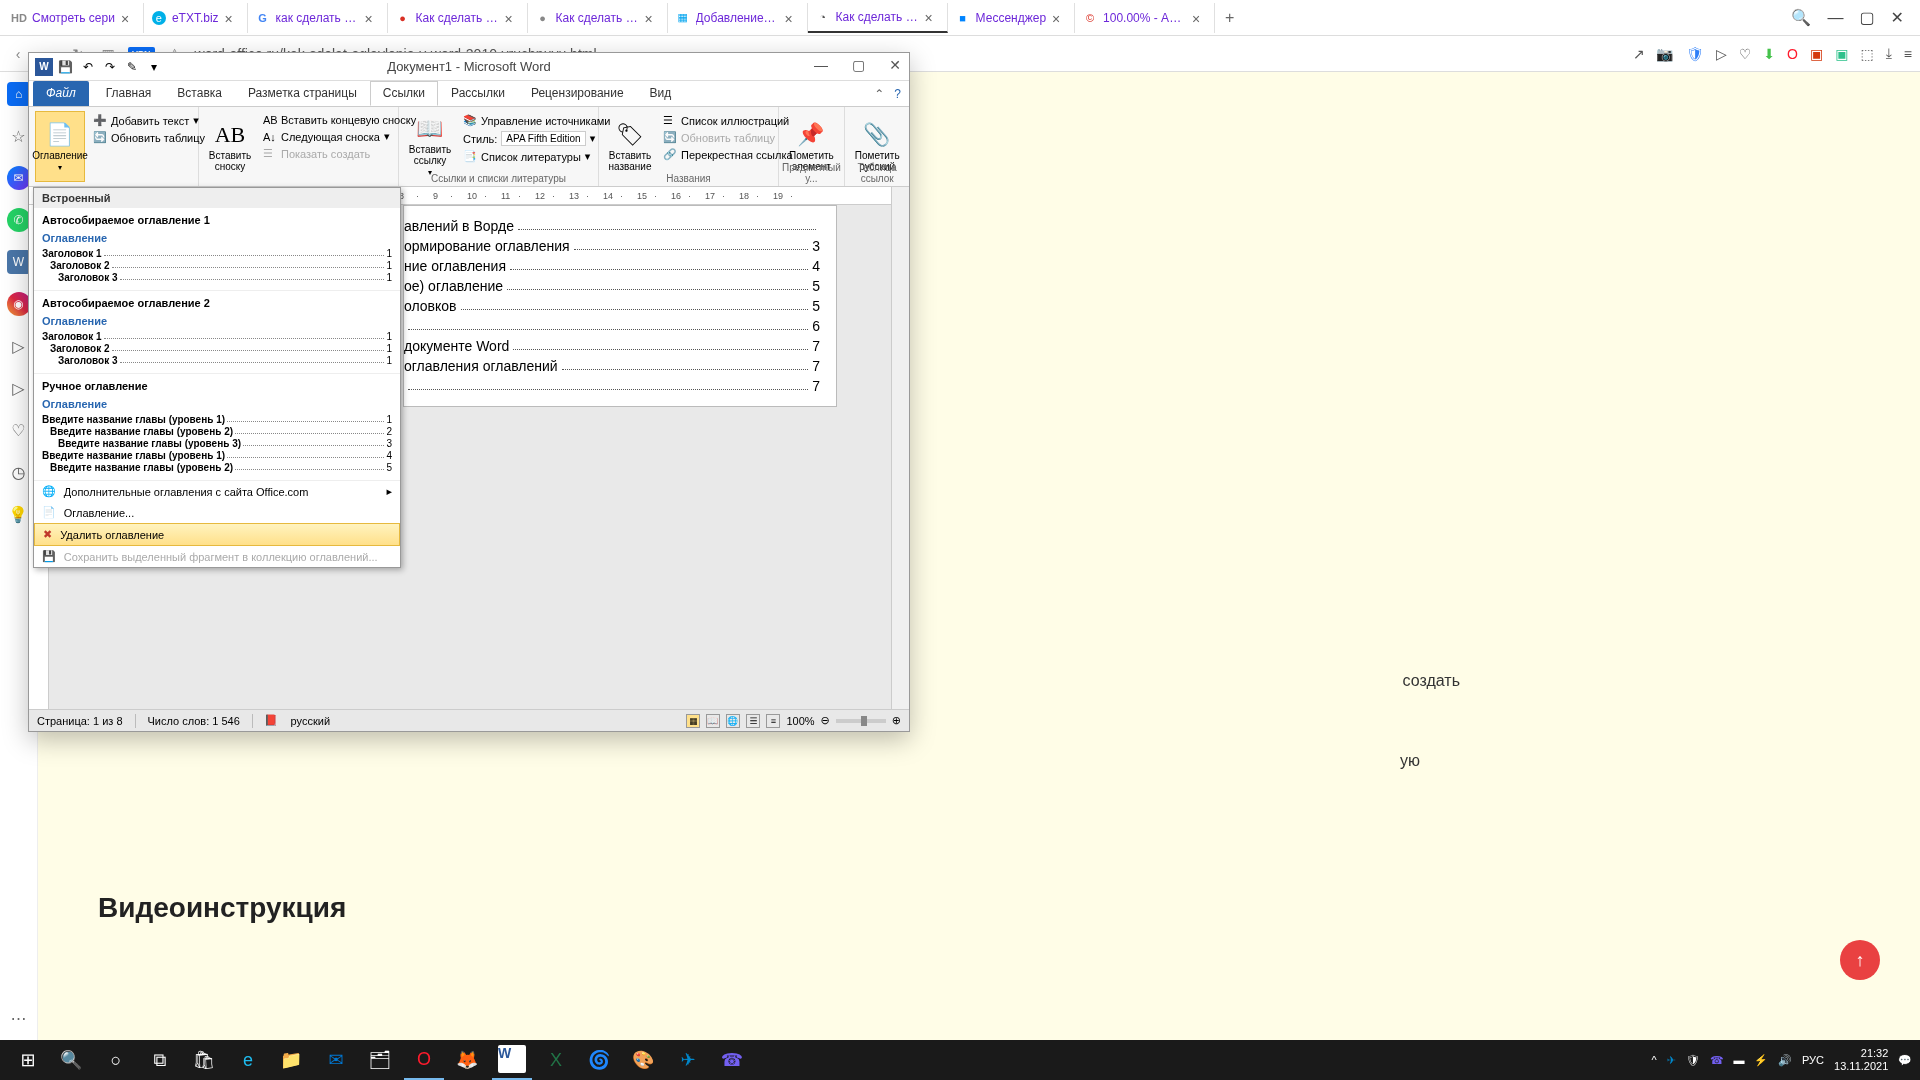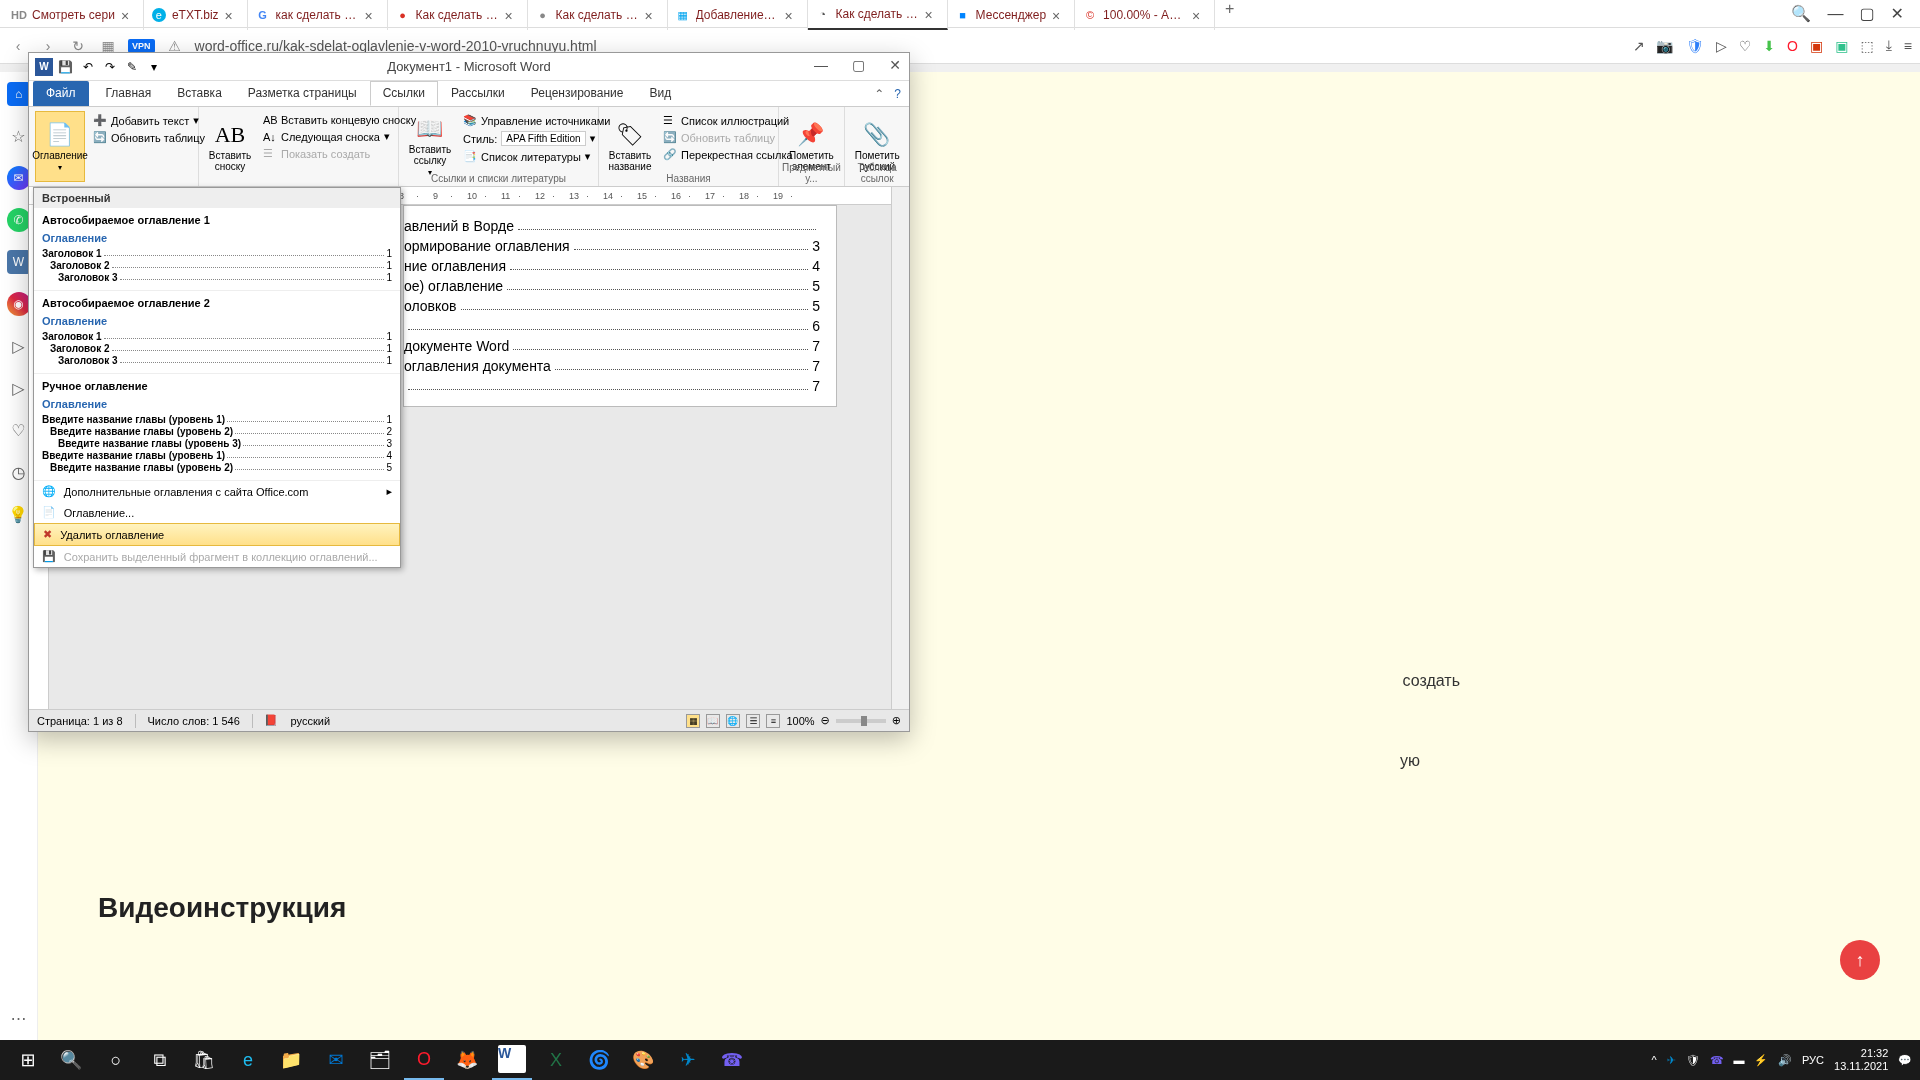--- a/index.html
+++ b/index.html
@@ -1,23 +1,23 @@
 <!DOCTYPE html>
 <html><head>
 <meta charset="utf-8">
 <style>
 * { margin: 0; padding: 0; box-sizing: border-box; font-family: 'Segoe UI', Tahoma, sans-serif; }
 body { width: 1920px; height: 1080px; background: #f0f0f0; overflow: hidden; position: relative; }
 
 
-.browser-tabs { display: flex; height: 28px; background: #fff; border-bottom: 1px solid #ddd; padding: 0 4px; }
+.browser-tabs { display: flex; align-items: center; height: 36px; background: #fff; border-bottom: 1px solid #ddd; padding: 0 4px; }
 .tab { display: flex; align-items: center; padding: 0 8px; height: 30px; font-size: 12px; border-right: 1px solid #e0e0e0; gap: 6px; max-width: 140px; }
 .tab.active { background: #fff; border-bottom: 2px solid #333; }
 .tab-icon { width: 14px; height: 14px; display: inline-flex; align-items: center; justify-content: center; font-size: 11px; }
-.tab-title { white-space: nowrap; overflow: hidden; text-overflow: ellipsis; flex: 1; color: #7f1d1d; }
+.tab-title { white-space: nowrap; overflow: hidden; text-overflow: ellipsis; flex: 1; color: #6d28d9; }
 .tab-close { width: 14px; height: 14px; font-size: 14px; color: #666; cursor: pointer; }
 .tab-add { padding: 0 10px; font-size: 16px; color: #666; }
 .browser-right { margin-left: auto; display: flex; gap: 16px; padding-right: 12px; align-items: center; }
 .browser-right span { font-size: 16px; color: #444; }
 
 
 .addr-bar { display: flex; align-items: center; height: 36px; background: #fff; padding: 0 8px; gap: 10px; border-bottom: 1px solid #ddd; }
 .nav-ico { width: 20px; height: 20px; color: #888; font-size: 14px; display: flex; align-items: center; justify-content: center; }
 .vpn-badge { background: #0a6cf5; color: #fff; font-size: 9px; padding: 2px 4px; border-radius: 2px; font-weight: bold; }
 .url { font-size: 14px; color: #555; flex: 1; }
@@ -48,21 +48,21 @@
 
 .qat { height: 28px; background: #fff; border-bottom: 1px solid #ddd; display: flex; align-items: center; padding: 0 6px; gap: 4px; }
 .qat-ico { width: 18px; height: 18px; display: flex; align-items: center; justify-content: center; font-size: 12px; }
 .word-title { position: absolute; left: 0; right: 0; top: 6px; text-align: center; font-size: 13px; color: #444; pointer-events: none; }
 .win-ctrl { position: absolute; right: 8px; top: 4px; display: flex; gap: 24px; }
 .win-ctrl span { font-size: 14px; color: #555; }
 
 
 .ribbon-tabs { height: 26px; background: #fff; display: flex; align-items: stretch; border-bottom: 1px solid #ccc; padding-left: 4px; }
 .rtab { padding: 4px 12px; font-size: 12px; color: #333; border: 1px solid transparent; }
-.rtab.file { background: #2866b0; color: #fff; border-radius: 2px 2px 0 0; margin-right: 4px; }
+.rtab.file { background: #2866b0; color: #fff; border-radius: 2px 2px 0 0; margin-right: 4px; font-style: italic; }
 .rtab.active { border: 1px solid #ccc; border-bottom: 1px solid #fff; background: #fff; }
 .ribbon-right { margin-left: auto; display: flex; gap: 10px; padding-right: 8px; align-items: center; font-size: 12px; color: #666; }
 
 
 .ribbon { height: 80px; background: #f7f7f7; border-bottom: 1px solid #ccc; display: flex; font-size: 11px; }
 .rgroup { border-right: 1px solid #ddd; padding: 4px 6px; display: flex; flex-direction: column; position: relative; }
 .rgroup-label { position: absolute; bottom: 2px; left: 0; right: 0; text-align: center; font-size: 10px; color: #666; }
 .rgroup-body { display: flex; gap: 6px; flex: 1; }
 .big-btn { display: flex; flex-direction: column; align-items: center; justify-content: center; padding: 2px 4px; gap: 2px; min-width: 50px; }
 .big-btn.active { background: #ffe08a; border: 1px solid #e6b93e; }
@@ -505,21 +505,21 @@
           <span class="txt"></span>
           <span class="dl"></span>
           <span class="pg">6</span>
         </div>
         <div class="toc-line">
           <span class="txt">документе Word</span>
           <span class="dl"></span>
           <span class="pg">7</span>
         </div>
         <div class="toc-line">
-          <span class="txt">оглавления документа</span>
+          <span class="txt">оглавления оглавлений</span>
           <span class="dl"></span>
           <span class="pg">7</span>
         </div>
         <div class="toc-line">
           <span class="txt"></span>
           <span class="dl"></span>
           <span class="pg">7</span>
         </div>
       </div>
     <div class="doc-scroll"></div>

